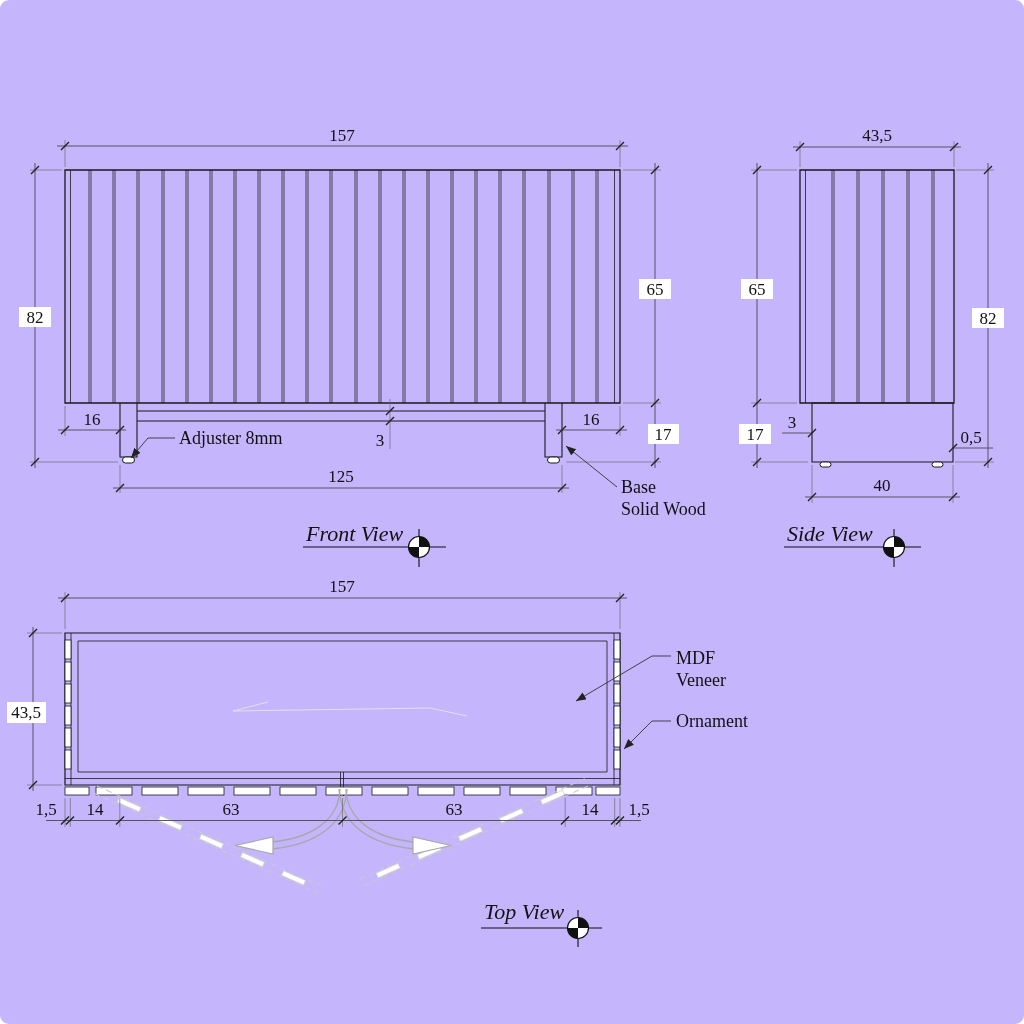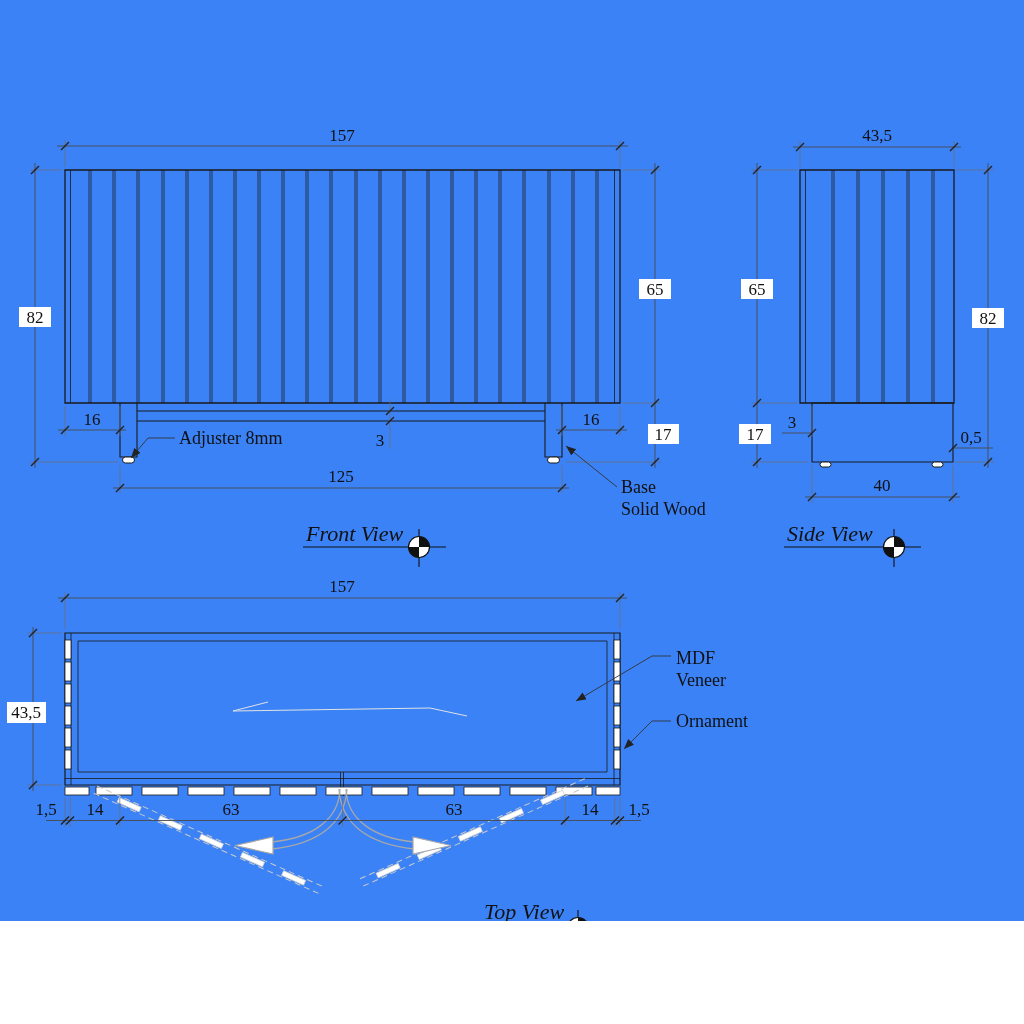--- a/index.html
+++ b/index.html
@@ -1,16 +1,16 @@
 <!DOCTYPE html>
 <html><head>
 <meta charset="utf-8">
 <style>
   html,body{margin:0;padding:0;background:#fff;}
-  .stage{position:relative;width:1024px;height:921px;background:#3b82f6;overflow:hidden;}
+  .stage{position:relative;width:1024px;height:1024px;background:#c4b5fd;overflow:hidden;border-radius:9px;}
   svg text{font-family:"Liberation Serif", serif; fill:#111;}
   .dim{font-size:17px;}
   .lbl{font-size:18px;}
   .title{font-size:22px; font-style:italic;}
   .obj{stroke:#1a1a1a; fill:none;}
   .dimln{stroke:#4a4a4a; stroke-width:0.9; fill:none;}
   .ext{stroke:#6f6f6f; stroke-width:0.7; fill:none;}
   .tick{stroke:#222; stroke-width:1.4; fill:none;}
   .leader{stroke:#333; stroke-width:0.9; fill:none;}
   .faint{stroke:#e2e2e2; stroke-width:1; fill:none;}

